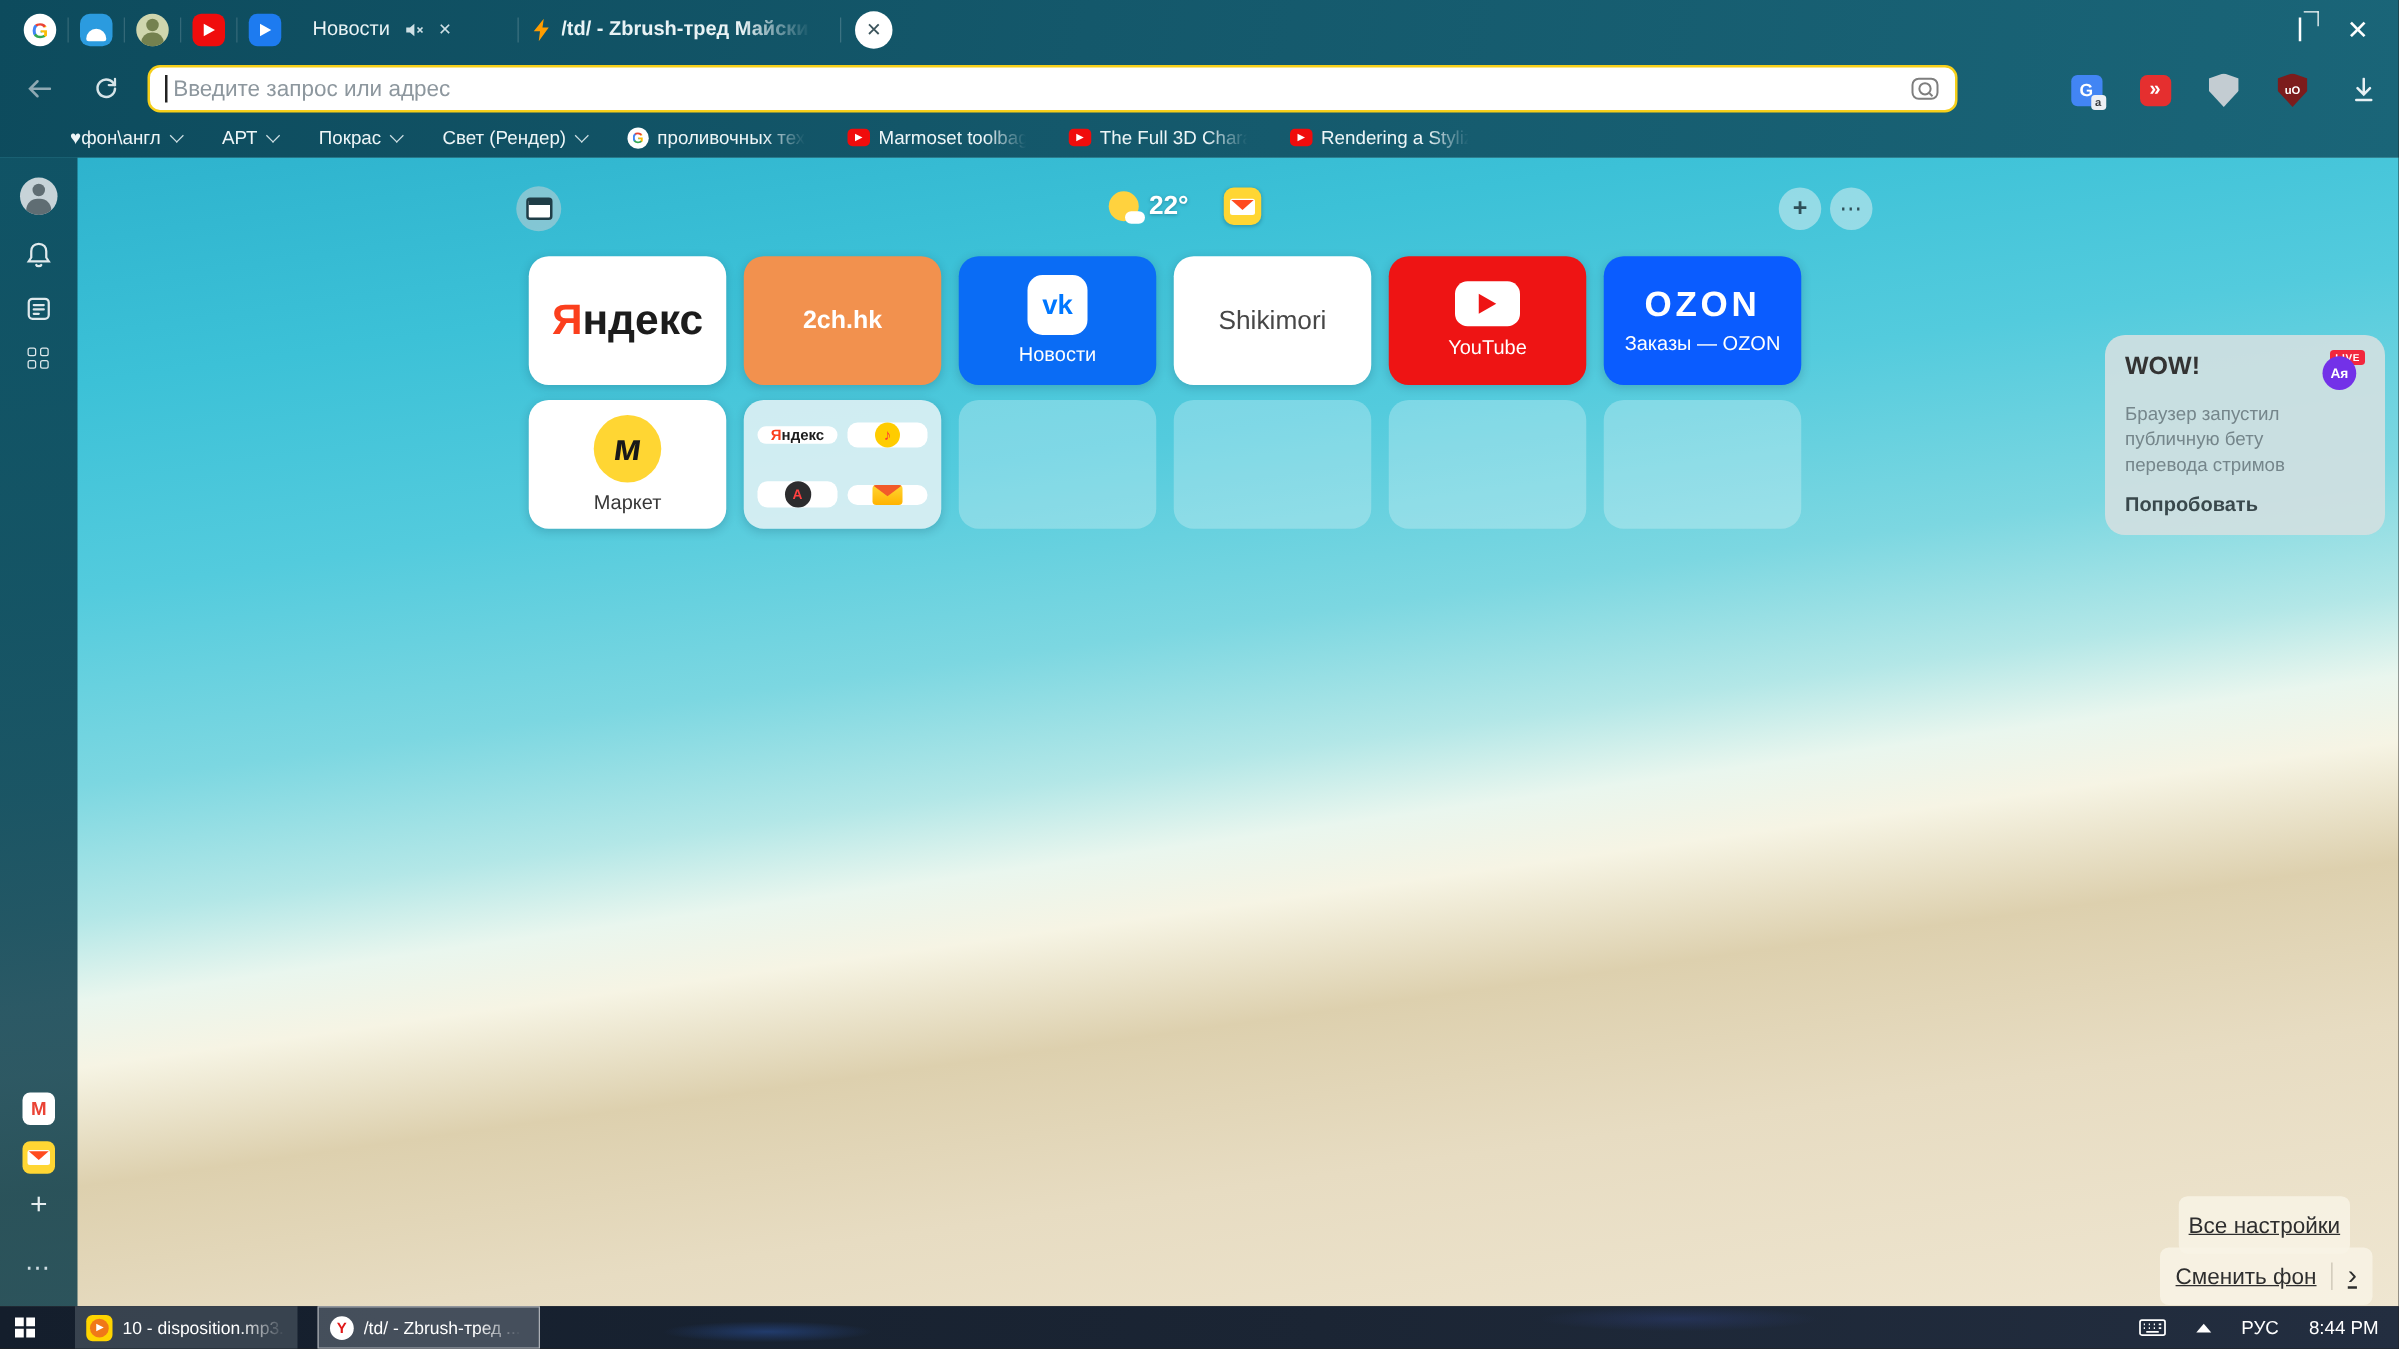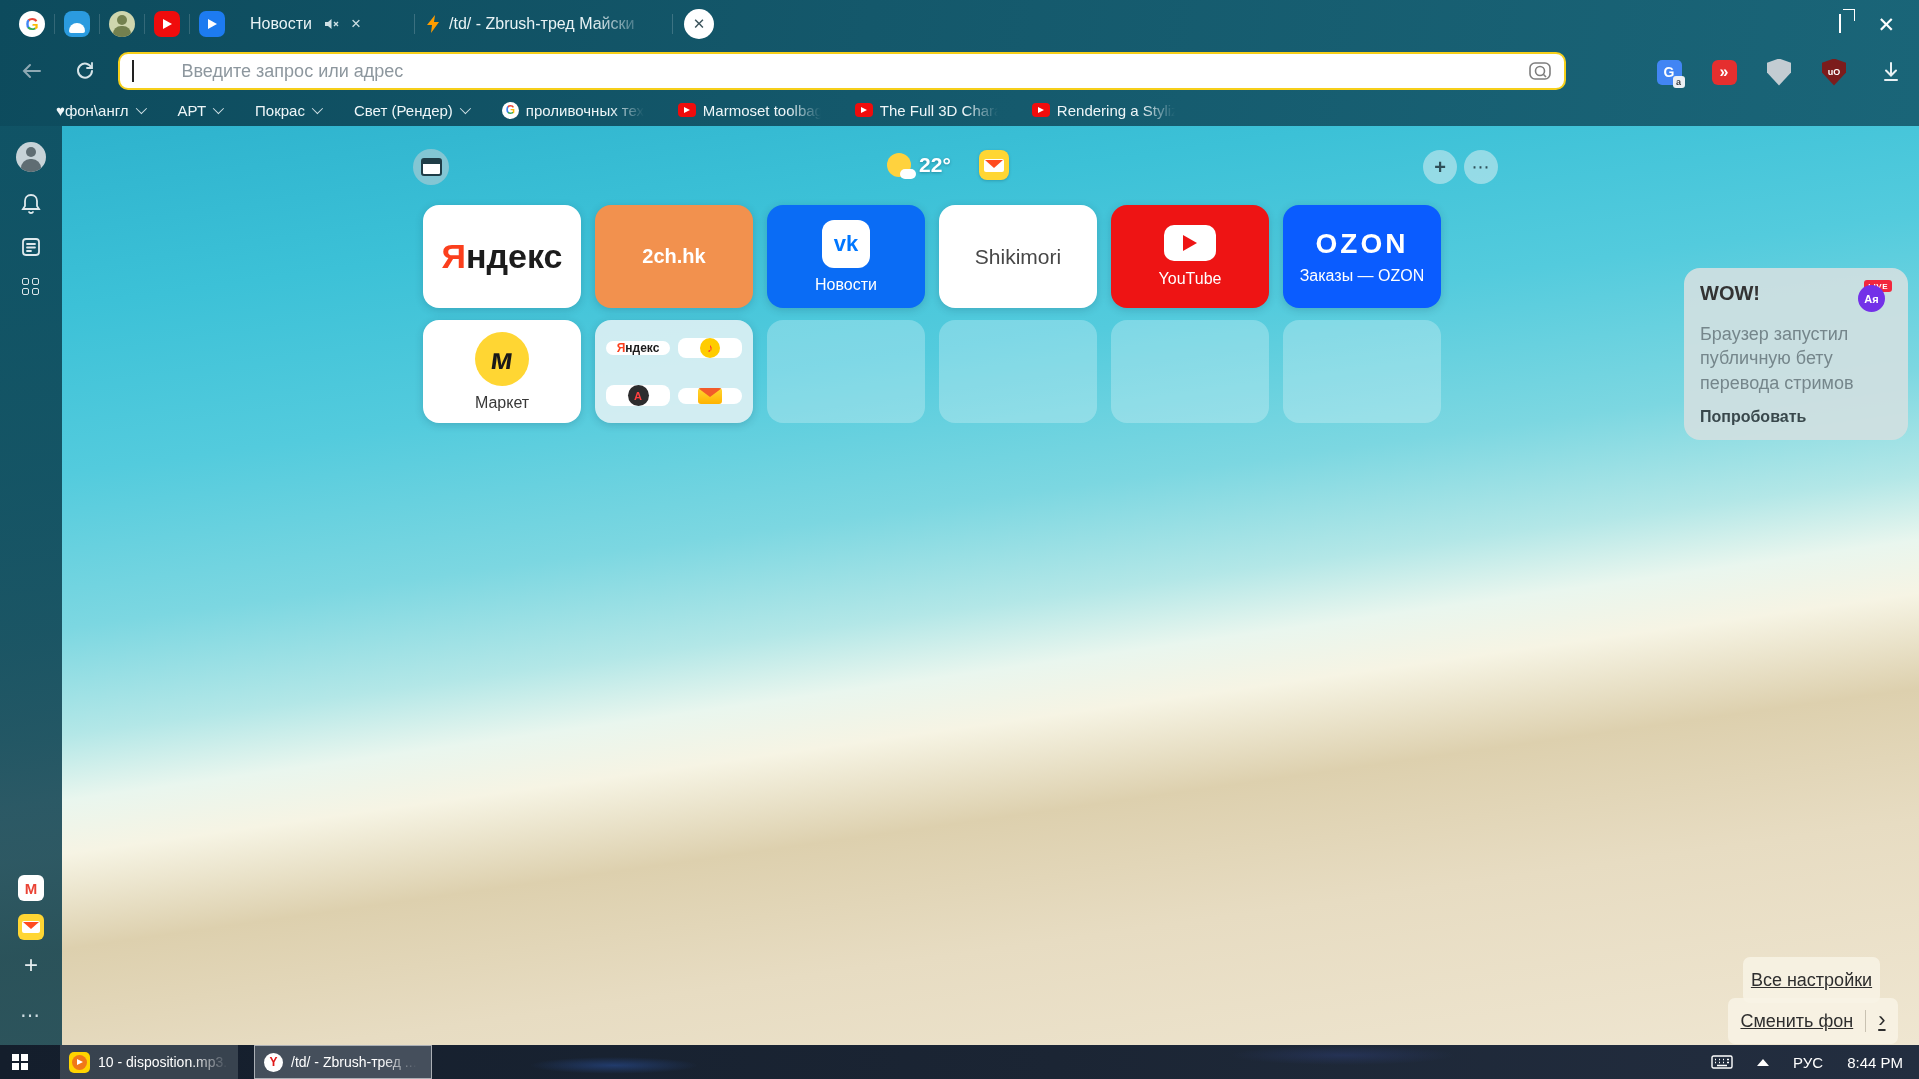--- a/index.html
+++ b/index.html
@@ -38,21 +38,21 @@
   .i-menu{width:18px;height:2px;background:#fff;box-shadow:0 -6px 0 #fff,0 6px 0 #fff;}
   .i-min{width:14px;height:2px;background:#fff;margin-top:8px;}
   .i-restore{width:11px;height:11px;border:1.6px solid #fff;position:relative;}
   .i-restore::before{content:"";position:absolute;left:3px;top:-6px;width:11px;height:11px;border:1.6px solid #fff;border-bottom:none;border-left:none;}
   .i-close{font-size:21px;line-height:1;}
 
   
   .toolbar{position:relative;height:46px;}
   .navbtn{position:absolute;top:8px;width:30px;height:30px;display:flex;align-items:center;justify-content:center;}
   .urlbar{position:absolute;left:118px;top:4px;width:1448px;height:38px;box-sizing:border-box;background:#fff;
-    border:2px solid #f6cf1a;border-radius:10px;display:flex;align-items:center;padding:0 12px;gap:43px;}
+    border:2px solid #f6cf1a;border-radius:10px;display:flex;align-items:center;padding:0 12px;}
   .caret{width:1.5px;height:22px;background:#222;margin-right:3px;flex:none;}
   .urlinput{flex:1;border:none;outline:none;font-family:"Liberation Sans",sans-serif;font-size:18px;color:#333;background:transparent;}
   .urlinput::placeholder{color:#8d979e;opacity:1;}
   .ext{position:absolute;top:8px;width:32px;height:32px;display:flex;align-items:center;justify-content:center;}
   .tr-box{width:25px;height:25px;border-radius:5px;background:#4285f4;position:relative;color:#fff;font-weight:bold;font-size:14px;display:flex;align-items:center;justify-content:center;}
   .tr-box::after{content:"a";position:absolute;right:-3px;bottom:-3px;width:12px;height:12px;background:#eceff3;color:#3c4043;
     font-size:9px;font-weight:bold;border-radius:3px;display:flex;align-items:center;justify-content:center;}
   .speed-box{width:25px;height:25px;border-radius:6px;background:#e52f2f;color:#fff;font-weight:bold;font-size:16px;display:flex;align-items:center;justify-content:center;}
   .shield{width:24px;height:27px;clip-path:polygon(50% 0,100% 16%,100% 52%,50% 100%,0 52%,0 16%);display:flex;align-items:center;justify-content:center;}
   .shield.gray{background:#c3ccd2;}
@@ -154,21 +154,21 @@
   .wc-cloud{position:absolute;left:0;bottom:0;width:19px;height:11px;border-radius:7px;background:#dcebf7;}
   .wow-card{position:absolute;left:1684px;top:142px;width:224px;box-sizing:border-box;border-radius:16px;
     background:rgba(208,223,225,.92);padding:14px 16px;}
   .wow-head{display:flex;justify-content:space-between;align-items:flex-start;}
   .wow-title{font-size:20px;font-weight:bold;color:#333;}
   .wow-ic{position:relative;width:34px;height:30px;}
   .wow-circle{position:absolute;left:0;bottom:0;width:27px;height:27px;border-radius:50%;background:#7331e8;
     color:#fff;font-size:11px;font-weight:bold;display:flex;align-items:center;justify-content:center;}
   .wow-live{position:absolute;right:0;top:-2px;background:#f2273d;color:#fff;font-size:8px;font-weight:bold;
     padding:1.5px 4px;border-radius:3px;letter-spacing:.5px;}
-  .wow-body{margin-top:10px;font-size:18px;line-height:1.35;color:#75868b;width:160px;}
+  .wow-body{margin-top:10px;font-size:15px;line-height:1.35;color:#75868b;width:160px;}
   .wow-action{margin-top:13px;font-size:16px;font-weight:bold;color:#39484c;}
 
   
   .pill{position:absolute;height:46px;border-radius:7px;background:rgba(248,243,229,.85);
     display:flex;align-items:center;justify-content:center;font-size:18px;color:#2e2e2e;box-sizing:border-box;text-decoration:underline;}
   .settings-btn{left:1743px;top:831px;width:137px;}
   .changebg-btn{left:1728px;top:872px;width:170px;gap:12px;}
   .pill .divider{width:1px;height:22px;background:#c9c2b2;}
   .pill .arrow{font-size:22px;line-height:1;color:#2e2e2e;margin-top:-2px;}
 
@@ -231,21 +231,21 @@
           <svg width="15" height="14" viewBox="0 0 15 14" fill="none" stroke="#cfe0e5" stroke-width="1.4">
             <path d="M1 5 H4 L7.5 2 V12 L4 9 H1 Z" fill="#cfe0e5" stroke="none"></path>
             <path d="M10 5 L14 9 M14 5 L10 9"></path>
           </svg>
         </span>
         <span class="tab-x">×</span>
       </div>
 
       <div class="tsep" style="left:414px;"></div>
 
-      <div class="tab" style="left:426px;width:240px;">
+      <div class="tab" style="left:426px;width:240px;font-weight:bold;">
         <span style="margin-right:9px;display:flex;">
           <svg width="14" height="18" viewBox="0 0 14 18">
               <path d="M9 0 L1 10 H6 L5 18 L13 7 H8 Z" fill="#ff9d00"></path>
             </svg>
         </span>
         <span class="tab-title fade" style="width:200px;">/td/ - Zbrush-тред Майски</span>
       </div>
 
       <div class="tsep" style="left:672px;"></div>
       <div class="close-circle">✕</div>

